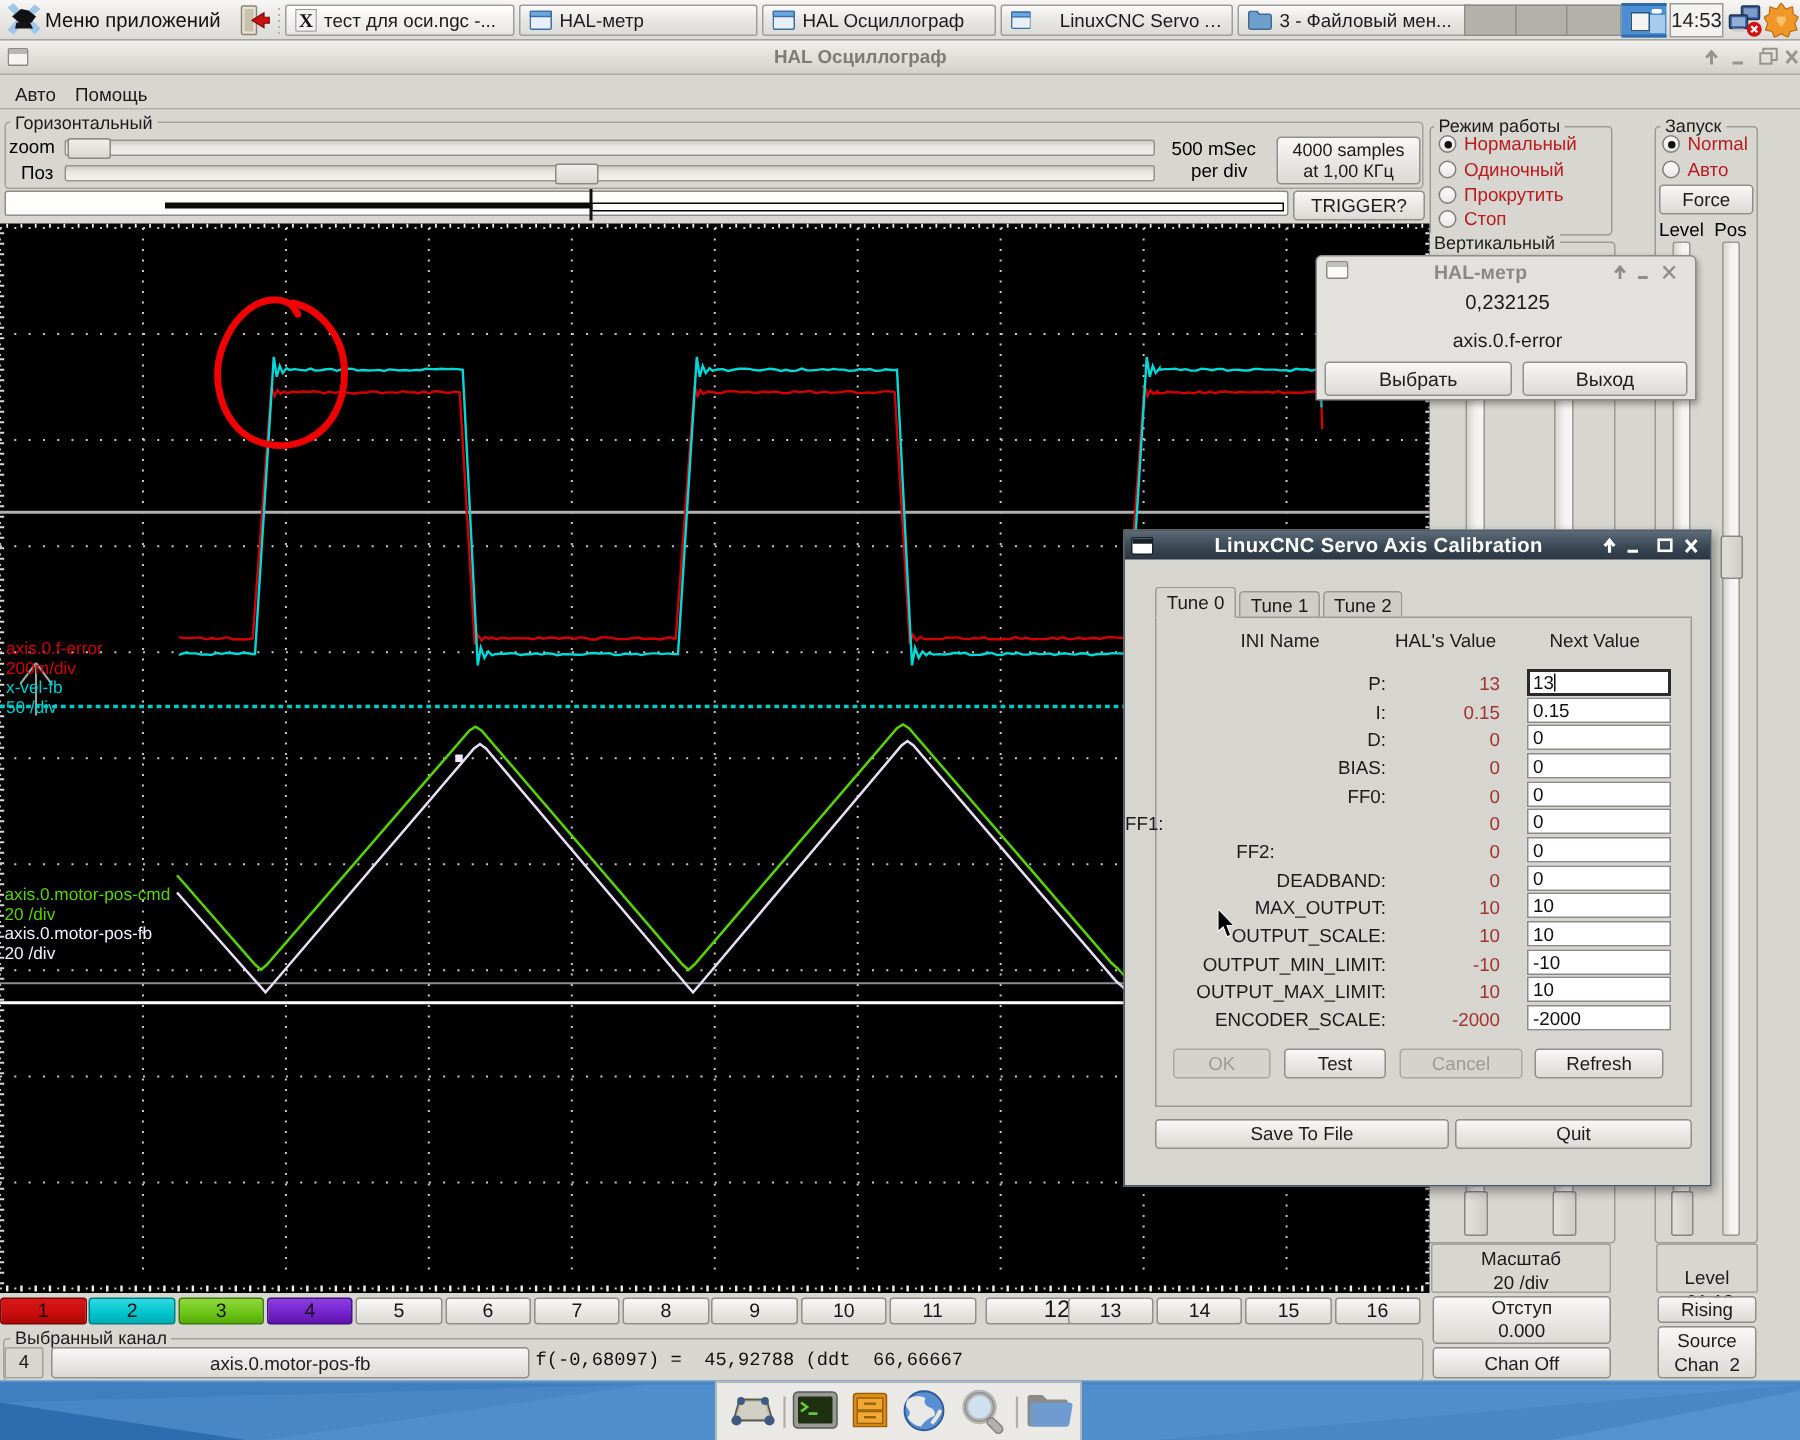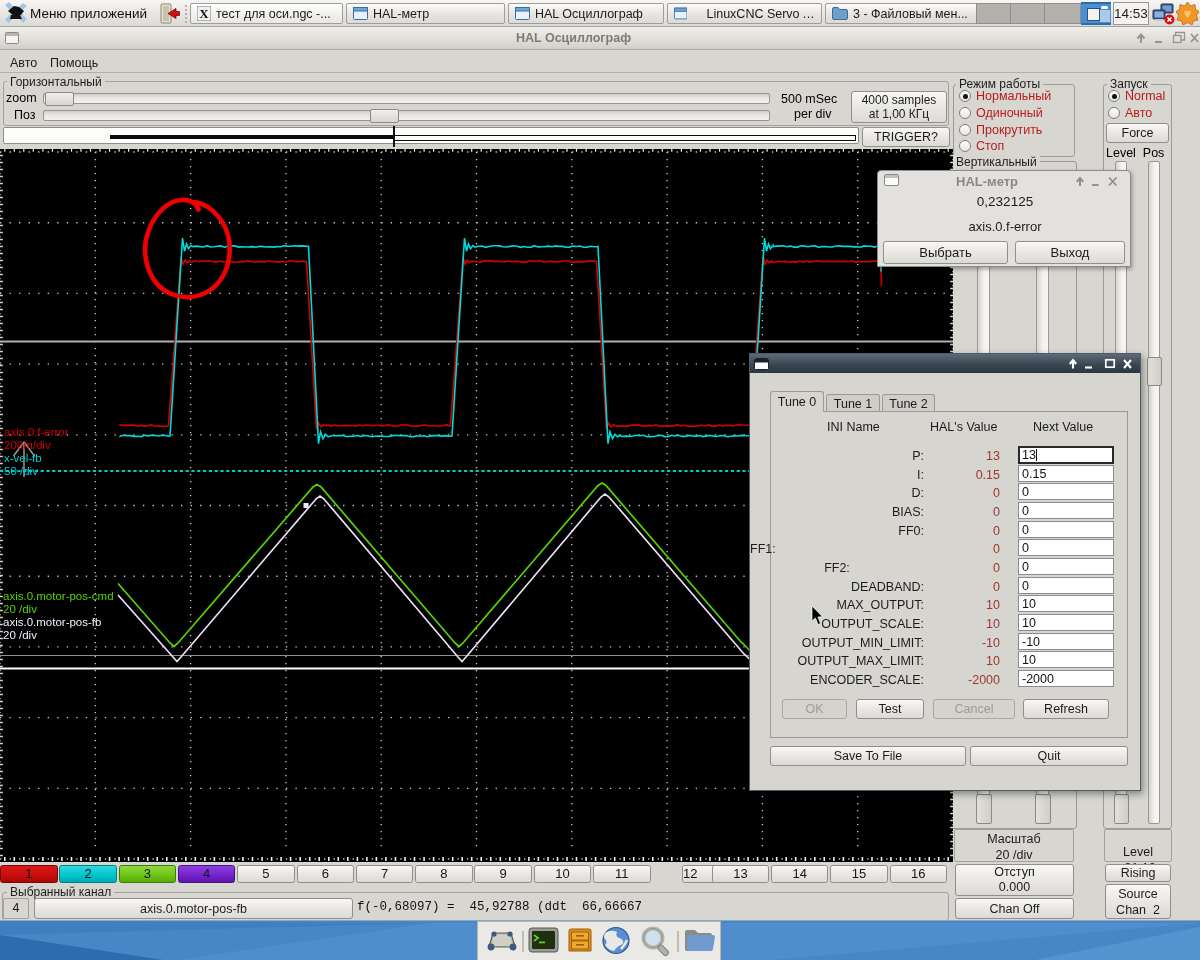--- a/index.html
+++ b/index.html
@@ -141,21 +141,21 @@
 <div class="abs" style="left:59.3px;top:864.5px;width:57.6px;height:18px;background:linear-gradient(#2fd8de,#00c3cb 60%,#00abb4);border:1px solid #028086;border-radius:2.5px;text-align:center;font-size:13px;color:#151515;line-height:16px">2</div>
 <div class="abs" style="left:118.6px;top:864.5px;width:57.6px;height:18px;background:linear-gradient(#90d83c,#6cc417 60%,#58ab08);border:1px solid #3a7e08;border-radius:2.5px;text-align:center;font-size:13px;color:#151515;line-height:16px">3</div>
 <div class="abs" style="left:177.9px;top:864.5px;width:57.6px;height:18px;background:linear-gradient(#8d3fe0,#7322cb 60%,#5f14ad);border:1px solid #42127e;border-radius:2.5px;text-align:center;font-size:13px;color:#151515;line-height:16px">4</div>
 <div class="abs" style="left:237.2px;top:864.5px;width:57.6px;height:18px;background:linear-gradient(#f9f8f7,#ebe9e6 45%,#dcdad5);border:1px solid #918f8b;border-radius:2.5px;text-align:center;font-size:13px;color:#151515;line-height:16px">5</div>
 <div class="abs" style="left:296.5px;top:864.5px;width:57.6px;height:18px;background:linear-gradient(#f9f8f7,#ebe9e6 45%,#dcdad5);border:1px solid #918f8b;border-radius:2.5px;text-align:center;font-size:13px;color:#151515;line-height:16px">6</div>
 <div class="abs" style="left:355.8px;top:864.5px;width:57.6px;height:18px;background:linear-gradient(#f9f8f7,#ebe9e6 45%,#dcdad5);border:1px solid #918f8b;border-radius:2.5px;text-align:center;font-size:13px;color:#151515;line-height:16px">7</div>
 <div class="abs" style="left:415.1px;top:864.5px;width:57.6px;height:18px;background:linear-gradient(#f9f8f7,#ebe9e6 45%,#dcdad5);border:1px solid #918f8b;border-radius:2.5px;text-align:center;font-size:13px;color:#151515;line-height:16px">8</div>
 <div class="abs" style="left:474.4px;top:864.5px;width:57.6px;height:18px;background:linear-gradient(#f9f8f7,#ebe9e6 45%,#dcdad5);border:1px solid #918f8b;border-radius:2.5px;text-align:center;font-size:13px;color:#151515;line-height:16px">9</div>
 <div class="abs" style="left:533.7px;top:864.5px;width:57.6px;height:18px;background:linear-gradient(#f9f8f7,#ebe9e6 45%,#dcdad5);border:1px solid #918f8b;border-radius:2.5px;text-align:center;font-size:13px;color:#151515;line-height:16px">10</div>
 <div class="abs" style="left:593.0px;top:864.5px;width:57.6px;height:18px;background:linear-gradient(#f9f8f7,#ebe9e6 45%,#dcdad5);border:1px solid #918f8b;border-radius:2.5px;text-align:center;font-size:13px;color:#151515;line-height:16px">11</div>
-<div class="abs" style="left:682px;top:864.5px;width:57.6px;height:18px;background:linear-gradient(#f9f8f7,#ebe9e6 45%,#dcdad5);border:1px solid #918f8b;border-radius:2.5px;text-align:left;font-size:13px;color:#151515;line-height:16px">12</div>
+<div class="abs" style="left:657px;top:864.5px;width:57.6px;height:18px;background:linear-gradient(#f9f8f7,#ebe9e6 45%,#dcdad5);border:1px solid #918f8b;border-radius:2.5px;text-align:right;font-size:16px;color:#151515;line-height:16px">12</div>
 <div class="abs" style="left:711.6px;top:864.5px;width:57.6px;height:18px;background:linear-gradient(#f9f8f7,#ebe9e6 45%,#dcdad5);border:1px solid #918f8b;border-radius:2.5px;text-align:center;font-size:13px;color:#151515;line-height:16px">13</div>
 <div class="abs" style="left:770.9px;top:864.5px;width:57.6px;height:18px;background:linear-gradient(#f9f8f7,#ebe9e6 45%,#dcdad5);border:1px solid #918f8b;border-radius:2.5px;text-align:center;font-size:13px;color:#151515;line-height:16px">14</div>
 <div class="abs" style="left:830.2px;top:864.5px;width:57.6px;height:18px;background:linear-gradient(#f9f8f7,#ebe9e6 45%,#dcdad5);border:1px solid #918f8b;border-radius:2.5px;text-align:center;font-size:13px;color:#151515;line-height:16px">15</div>
 <div class="abs" style="left:889.5px;top:864.5px;width:57.6px;height:18px;background:linear-gradient(#f9f8f7,#ebe9e6 45%,#dcdad5);border:1px solid #918f8b;border-radius:2.5px;text-align:center;font-size:13px;color:#151515;line-height:16px">16</div>
 <div class="group" style="left:2px;top:892px;width:947px;height:29px;border-color:#a3a19c"></div>
 <div class="glabel" style="left:7px;top:885px;font-size:12px">Выбранный канал</div>
 <div class="abs" style="left:3px;top:898px;width:26px;height:21px;border:1px solid #a3a19c;border-radius:2px;text-align:center;font-size:12.5px;line-height:19px;color:#1b1b1b">4</div>
 <div class="btn" style="left:34px;top:898px;width:319px;height:21px;font-size:12.5px">axis.0.motor-pos-fb</div>
 <div class="t" style="left:357px;top:900px;font-family:&quot;Liberation Mono&quot;,monospace;font-size:12.5px;color:#111;white-space:pre">f(-0,68097) =  45,92788 (ddt  66,66667</div>
 <div class="abs" style="left:0;top:920px;width:1200px;height:40px;background:#4886c6;border-top:1px solid #87a9c8;overflow:hidden">
@@ -293,20 +293,21 @@
     <div class="t" style="left:0;top:48px;width:254px;text-align:center;font-size:13px;color:#1b1b1b">axis.0.f-error</div>
     <div class="btn" style="left:5px;top:70px;width:125px;height:23px;font-size:13px">Выбрать</div>
     <div class="btn" style="left:137px;top:70px;width:110px;height:23px;font-size:13px">Выход</div>
   </div>
 <div class="abs" style="left:749px;top:353px;width:392px;height:438px;background:#d7d5d0;border:1px solid #4e5a66;box-shadow:2px 3px 7px rgba(0,0,0,0.4)">
     <div class="abs" style="left:0;top:0;width:390px;height:19px;background:linear-gradient(#5d6b79,#3a4854 55%,#2b3642)">
       <svg class="abs" style="left:4px;top:3.5px" width="15" height="12" viewBox="0 0 15 12">
         <rect x="0.5" y="0.5" width="14" height="11" rx="1" fill="#fff" stroke="#1a232c"></rect>
         <rect x="1" y="1" width="13" height="3.5" fill="#1a232c"></rect>
       </svg>
+      <div class="t" style="left:0;top:2px;width:390px;text-align:center;padding-right:52px;box-sizing:border-box;font-size:13.5px;font-weight:bold;color:#fff;letter-spacing:0.2px">LinuxCNC Servo Axis Calibration</div>
       <svg class="abs" style="left:318px;top:3px" width="66" height="13" viewBox="0 0 66 13">
         <g stroke="#fff" fill="none">
           <path d="M5 11.5V4 M1.8 7 L5 3.2 L8.2 7" stroke-width="2.1"></path>
           <path d="M17 10.5H24" stroke-width="2.1"></path>
           <rect x="37.8" y="2.8" width="8.4" height="7.4" stroke-width="1.7"></rect>
           <path d="M56 3 L63 11 M63 3 L56 11" stroke-width="2.1"></path>
         </g>
       </svg>
     </div>
     <div class="abs" style="left:76px;top:40px;width:54px;height:18px;background:#cfcdc8;border:1px solid #9b9994;border-bottom:none;border-radius:3px 3px 0 0;text-align:center;font-size:12.5px;line-height:18px;color:#1b1b1b">Tune 1</div>

